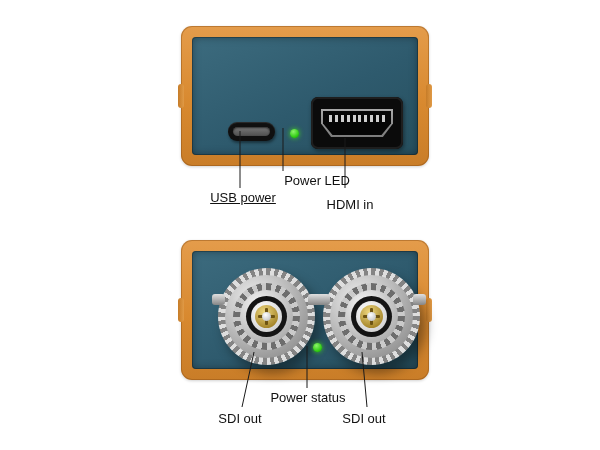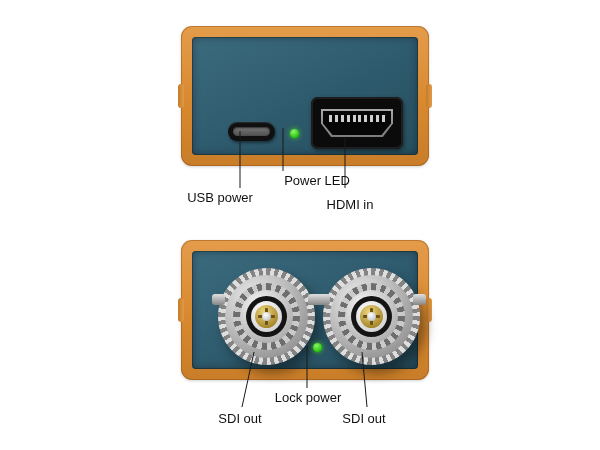--- a/index.html
+++ b/index.html
@@ -146,21 +146,21 @@
   }
   .callouts line { stroke: #1a1a1a; stroke-width: 1; }
   .label {
     position: absolute;
     transform: translateX(-50%);
     font-size: 13px;
     color: #111111;
     white-space: nowrap;
   }
   .lbl-power     { left: 288px; top: 173px; margin-left: 29px; }
-  .lbl-usb       { left: 220px; top: 190px; }
+  .lbl-usb       { left: 243px; top: 190px; text-decoration: underline; }
   .lbl-hdmi      { left: 350px; top: 190px; margin-top: 7px; }
   .lbl-lock      { left: 308px; top: 390px; }
   .lbl-sdi-left  { left: 240px; top: 411px; }
   .lbl-sdi-right { left: 364px; top: 411px; }
 </style>
 </head>
 <body>
 
 <div class="stage">
 
@@ -232,17 +232,17 @@
     <line x1="283" y1="128" x2="283" y2="171"></line>
     <line x1="345" y1="138" x2="345" y2="188"></line>
     <line x1="307" y1="346" x2="307" y2="388"></line>
     <line x1="254" y1="352" x2="242" y2="407"></line>
     <line x1="362" y1="352" x2="367" y2="407"></line>
   </svg>
 
   <span class="label lbl-power">Power LED</span>
   <span class="label lbl-usb">USB power</span>
   <span class="label lbl-hdmi">HDMI in</span>
-  <span class="label lbl-lock">Lock power</span>
+  <span class="label lbl-lock">Power status</span>
   <span class="label lbl-sdi-left">SDI out</span>
   <span class="label lbl-sdi-right">SDI out</span>
 
 </div>
 
 </body></html>

